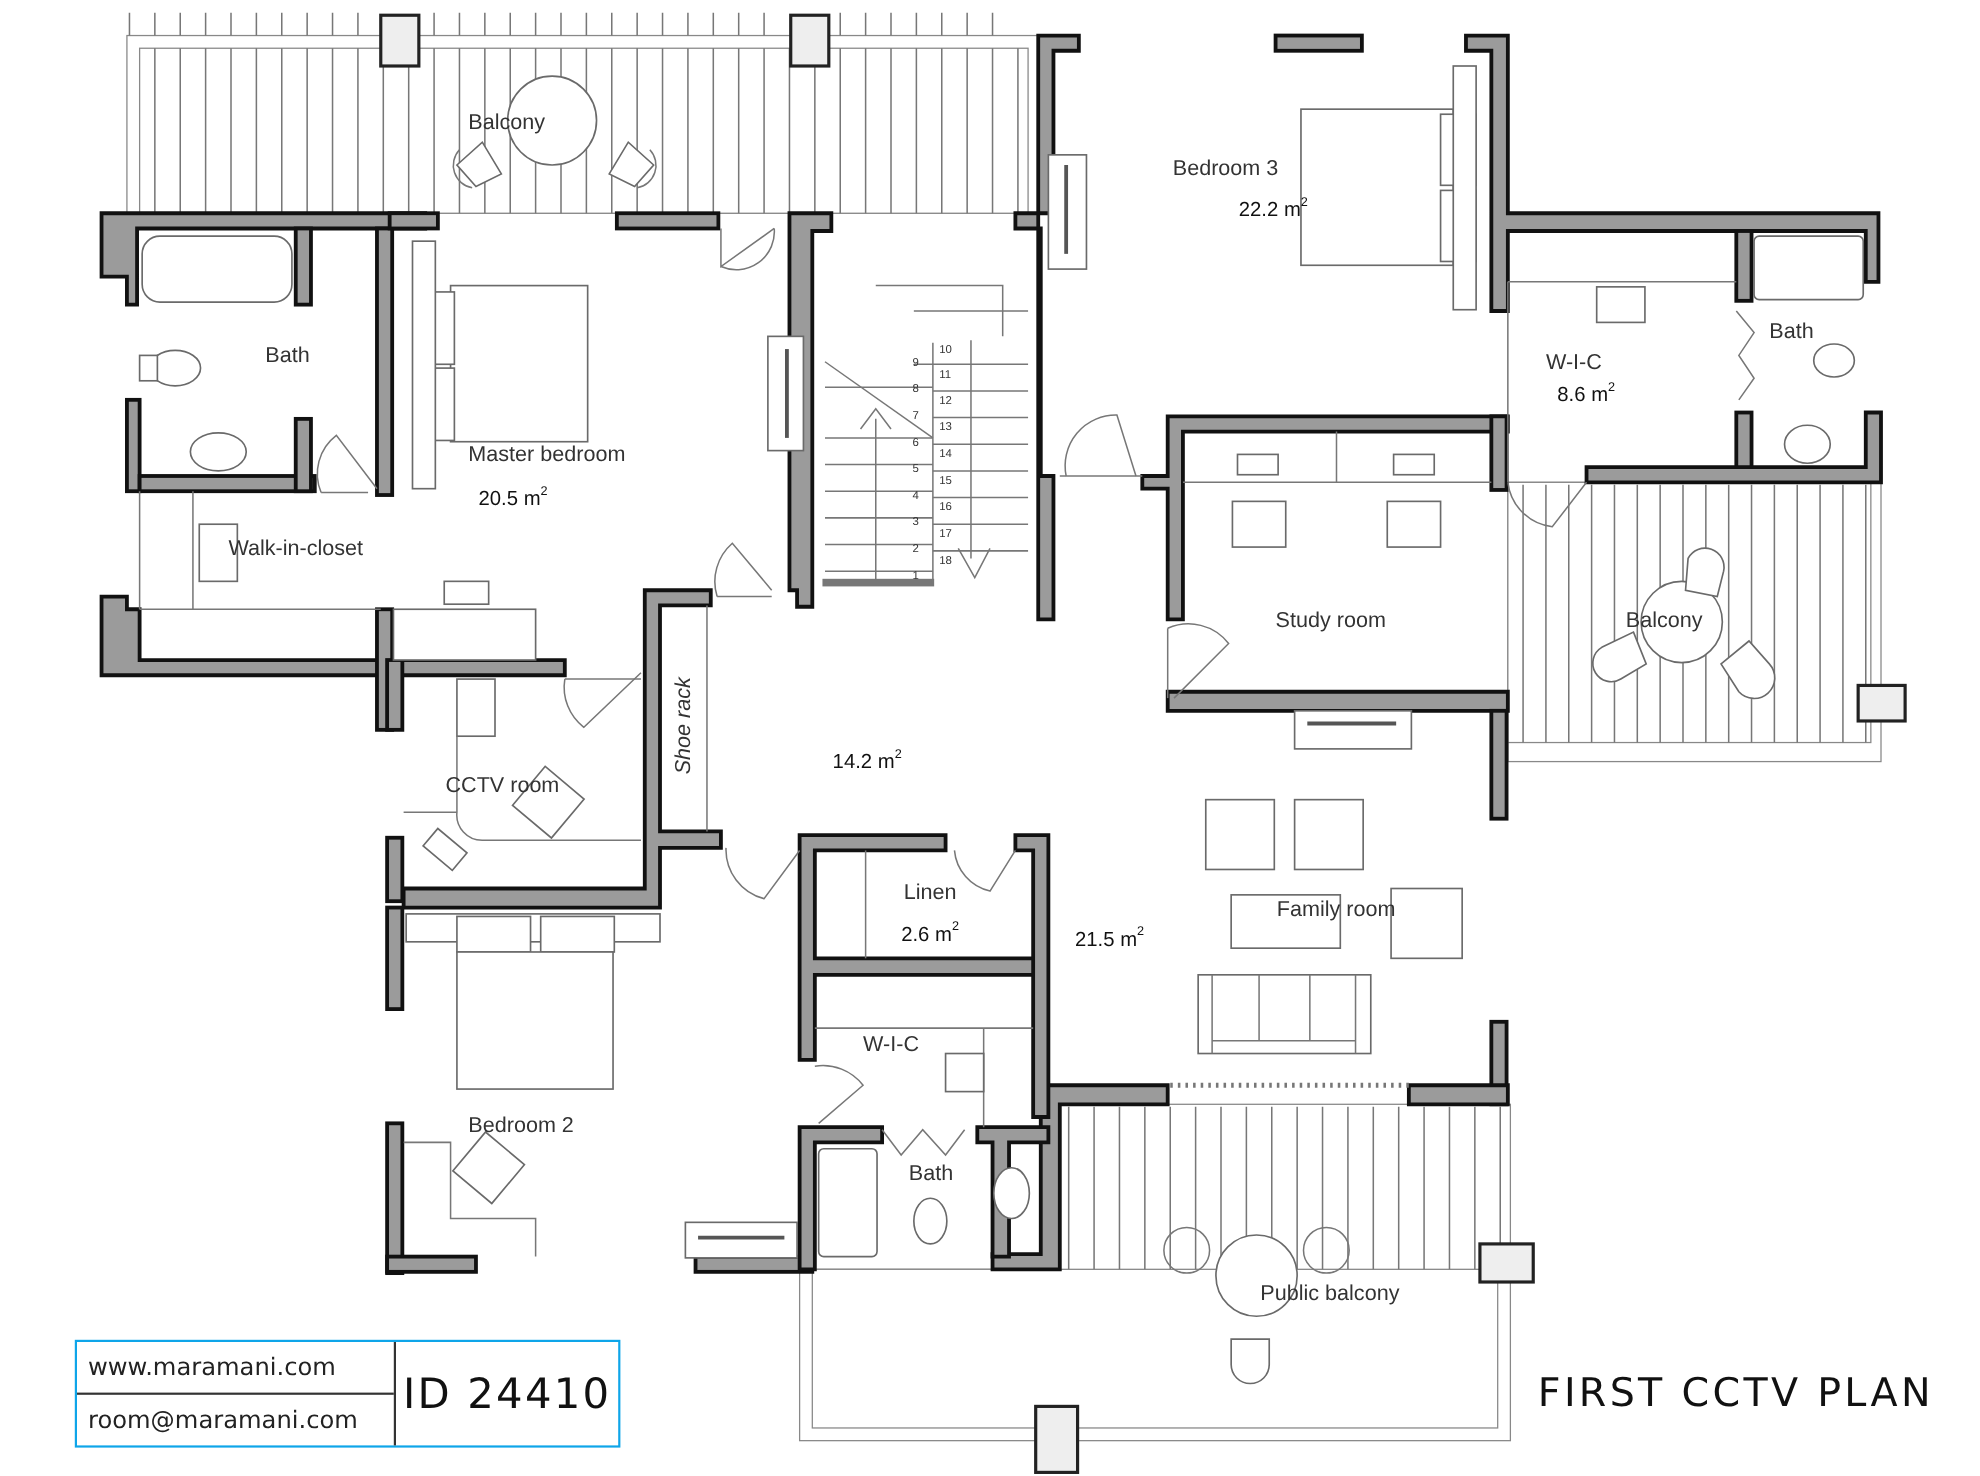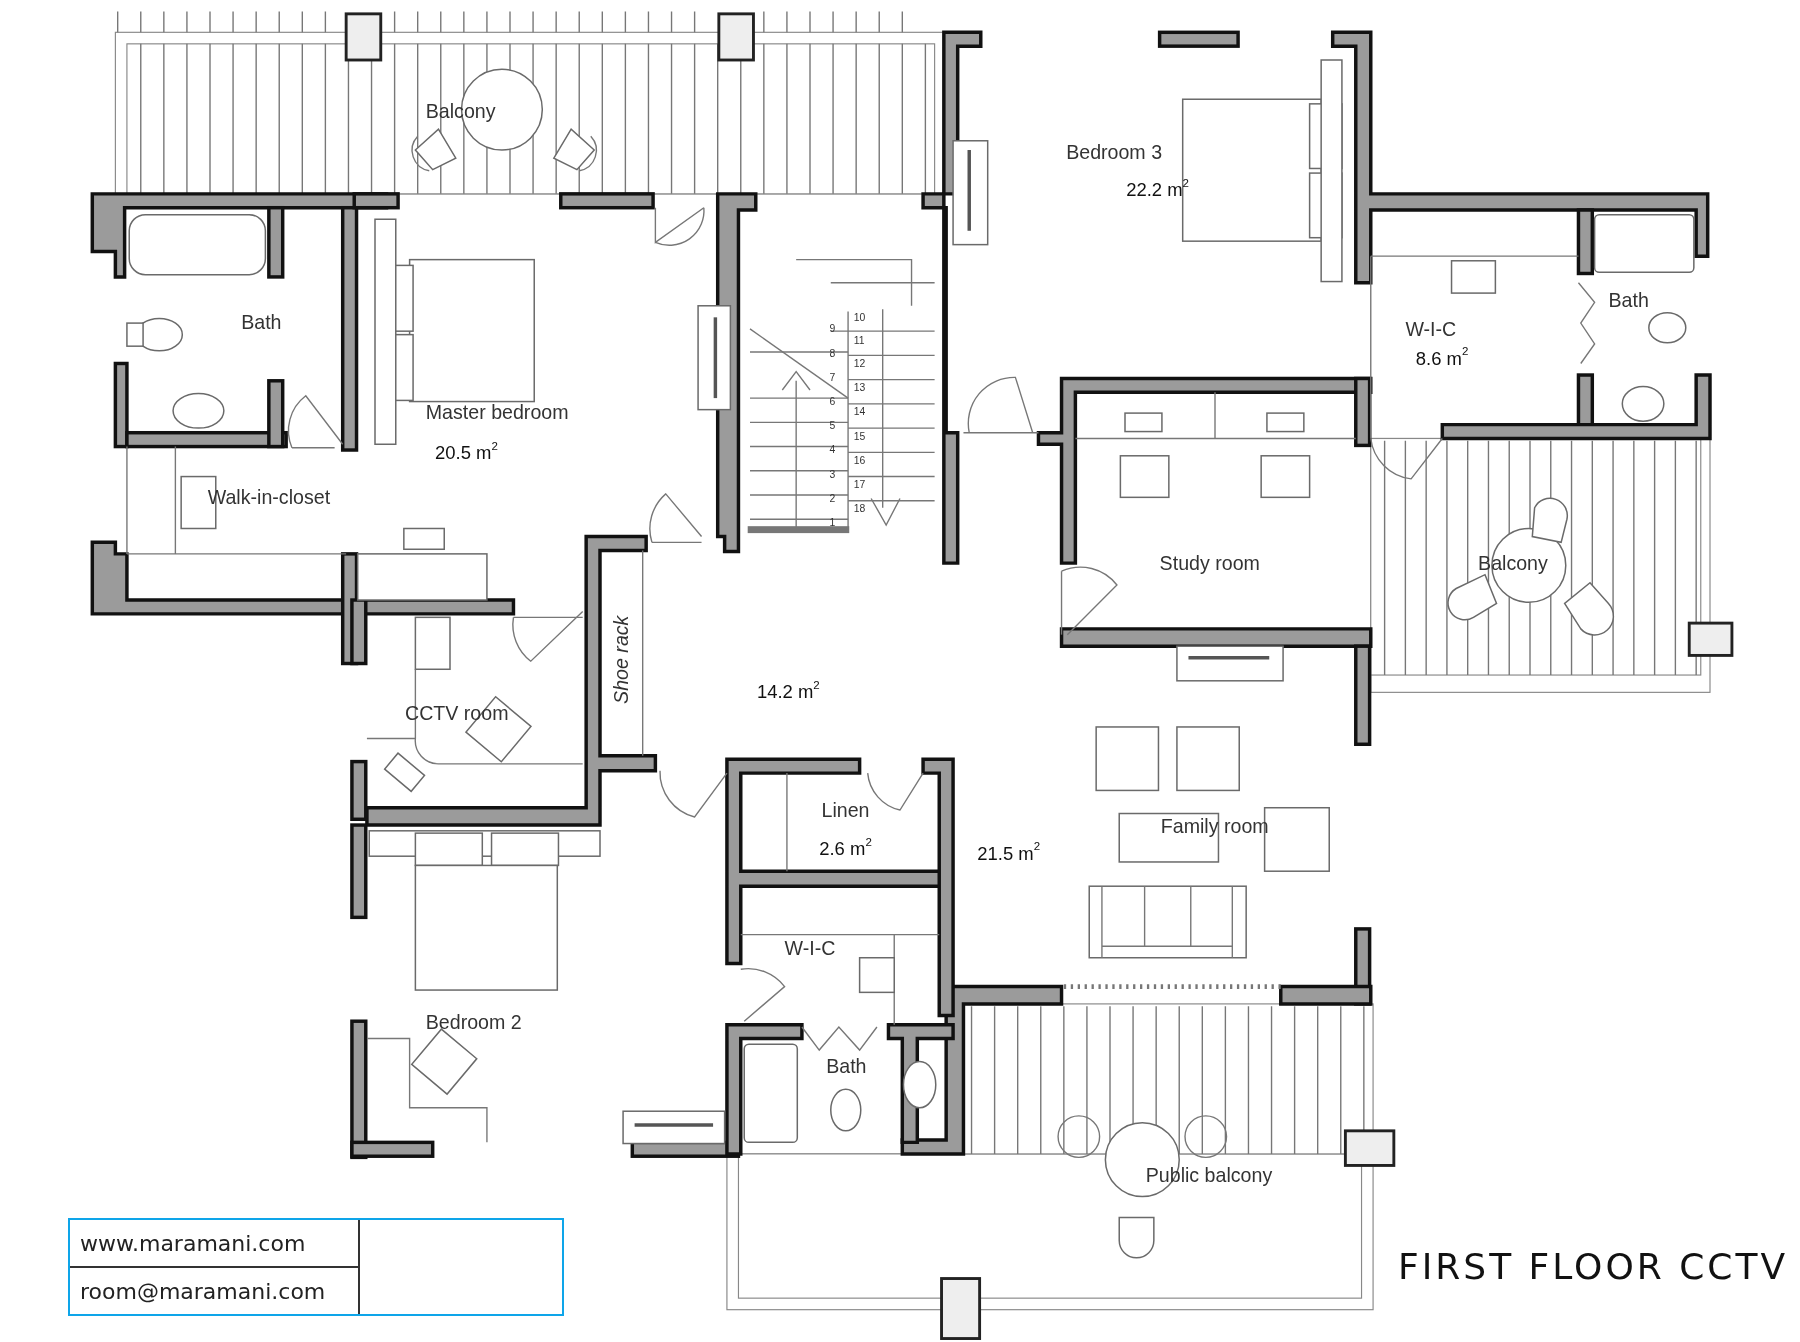--- a/index.html
+++ b/index.html
@@ -271,15 +271,16 @@
     <text class="lbl" x="716" y="930">Bath</text>
     <text class="lbl" x="993" y="1024">Public balcony</text>
   </g>
 </svg>
 
 <div class="info-box">
   <div class="info-left">
     <div class="info-cell">www.maramani.com</div>
     <div class="info-cell">room@maramani.com</div>
   </div>
+  <div class="info-right">ID 24410</div>
 </div>
 
-<div class="plan-title">FIRST FLOOR CCTV</div>
+<div class="plan-title">FIRST CCTV PLAN</div>
 
 </body></html>

